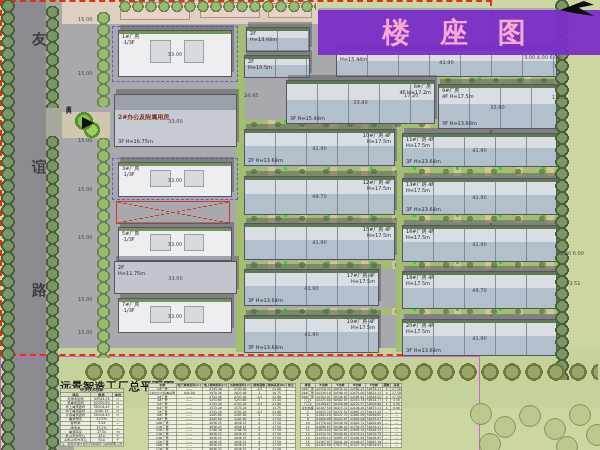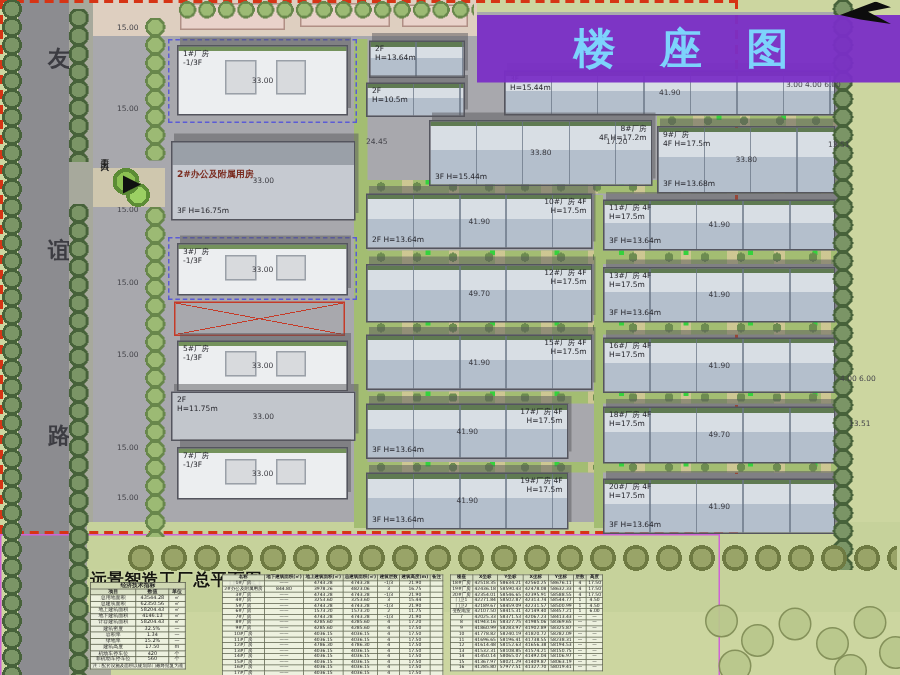--- a/index.html
+++ b/index.html
@@ -53,21 +53,21 @@
      background:radial-gradient(circle 9px at 10px 9px,#8cc052 0 70%,#5c8c35 70% 100%,transparent 100%),
                 radial-gradient(circle 8px at 18px 18px,#9bcf63 0 70%,#5c8c35 70% 100%,transparent 100%);}
   #entr-arrow{left:82px;top:117px;width:0;height:0;border-left:12px solid #111;
      border-top:6px solid transparent;border-bottom:6px solid transparent;}
   #entr-label{left:64px;top:100px;font-size:6px;color:#222;writing-mode:vertical-rl;letter-spacing:1px;}
   
   #plantitle{left:60px;top:379px;font-size:11px;font-weight:bold;color:#15150f;
      letter-spacing:.5px;text-shadow:0 0 2px #dfe6c2;}
   #banner{left:318px;top:10px;width:282px;height:45px;background:rgba(122,46,198,.95);
      display:flex;align-items:center;justify-content:center;}
-  #banner span{color:#7dd3fc;font-size:28px;font-weight:bold;letter-spacing:10px;}
+  #banner span{color:#f9a8d4;font-size:28px;font-weight:bold;letter-spacing:10px;}
   #narrow{left:560px;top:1px;width:34px;height:15px;background:#0d0d0d;
      clip-path:polygon(0 60%,70% 0,100% 25%,55% 45%,100% 100%,40% 80%);}
   
   .tblwrap{position:absolute;transform-origin:0 0;}
   table{border-collapse:collapse;background:rgba(240,243,228,.92);}
   td,th{border:.5px solid #5a5f4a;font-size:6px;line-height:6.5px;padding:0 2px;
      white-space:nowrap;color:#222;font-weight:normal;text-align:center;}
   th{font-weight:bold;background:rgba(215,222,195,.95);}
   .ttl{font-size:7px;font-weight:bold;background:rgba(205,214,176,.95);}
   .note{font-size:5.5px;text-align:left;}

